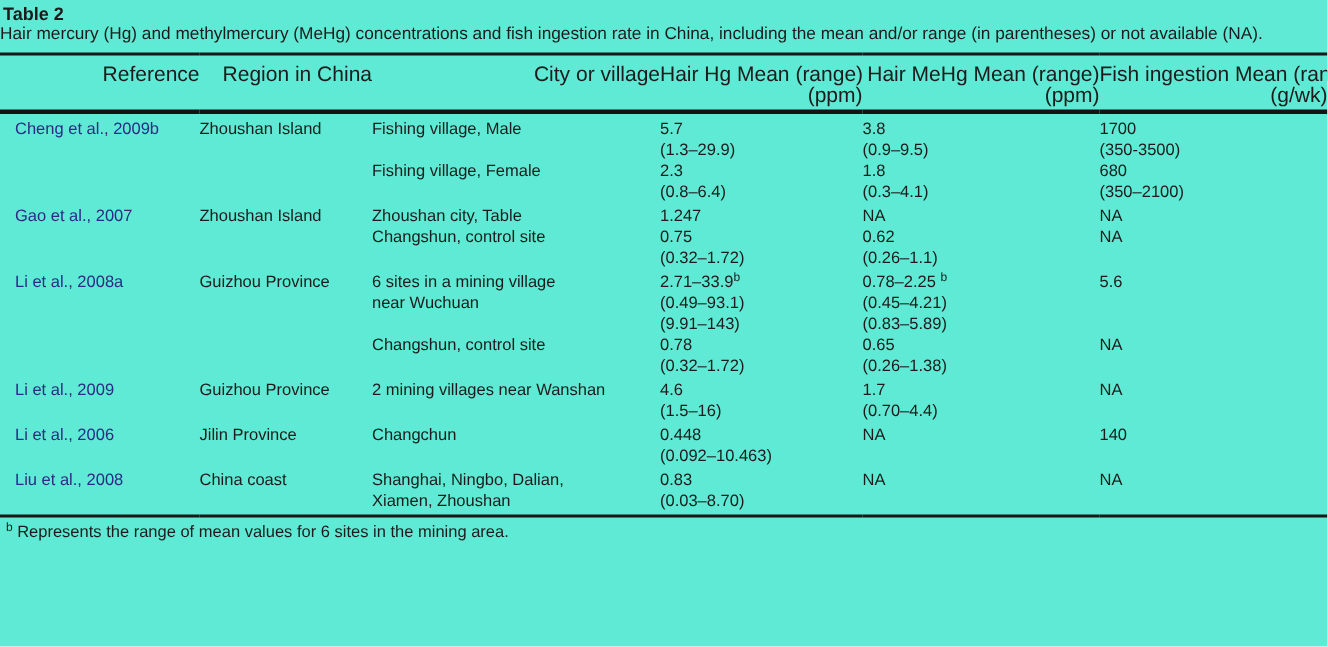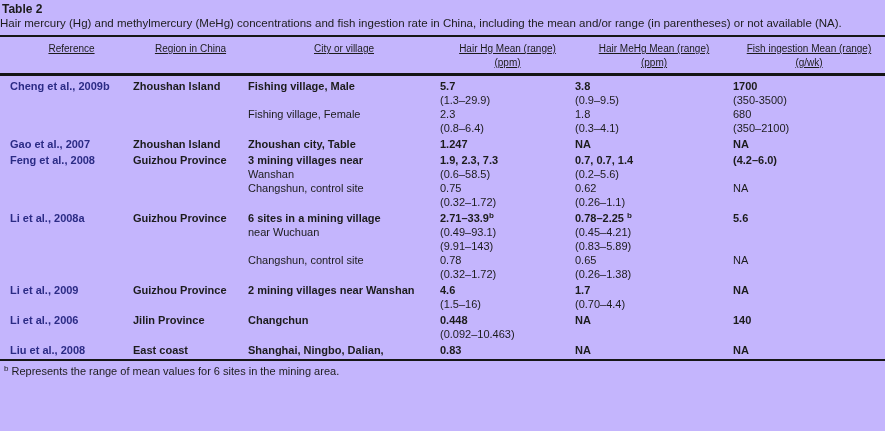--- a/index.html
+++ b/index.html
@@ -1,20 +1,20 @@
 <!DOCTYPE html>
 <html style="--ref-color: #2b2b85;"><head>
 <meta charset="utf-8">
 <style>
   html, body { margin: 0; padding: 0; background: #ffffff; }
   .page {
     width: 885px;
     height: 431px;
     box-sizing: border-box;
-    background: #c4b5fd;
+    background: #5eead4;
     font-family: "Liberation Sans", "DejaVu Sans", sans-serif;
     color: #1c1c1c;
     padding-top: 2px;
     overflow: hidden;
   }
   .title {
     font-weight: bold;
     font-size: 12px;
     line-height: 14px;
     margin-left: 2px;
@@ -27,39 +27,38 @@
   }
   table.data-table {
     border-collapse: collapse;
     table-layout: fixed;
     width: 885px;
     margin-top: 4px;
     border-top: 2px solid #161616;
     border-bottom: 2px solid #161616;
   }
   thead th {
-    text-align: center;
+    text-align: right;
     font-weight: normal;
-    font-size: 10px;
+    font-size: 14px;
     line-height: 14px;
     vertical-align: top;
     padding: 5px 0 3px 0;
     white-space: nowrap;
     border-bottom: 3px solid #141414;
-    text-decoration: underline;
   }
   tbody td {
     font-size: 11px;
     line-height: 14px;
     vertical-align: top;
     padding: 0;
     white-space: nowrap;
     overflow: visible;
   }
-  tbody tr.group-start td { padding-top: 2px; font-weight: bold; }
+  tbody tr.group-start td { padding-top: 2px; }
   tbody tr:first-child td { padding-top: 3px; }
   td:first-child, th:first-child { padding-left: 10px; }
   tbody tr:last-child td { padding-bottom: 2px; }
   .ref-link { color: var(--ref-color, #2b2b85); cursor: pointer; }
   sup {
     font-size: 8px;
     line-height: 0;
     vertical-align: baseline;
     position: relative;
     top: -4px;
@@ -148,36 +147,20 @@
           <td>(350–2100)</td>
         </tr>
         <tr class="group-start">
           <td><span class="ref-link">Gao et al., 2007</span></td>
           <td>Zhoushan Island</td>
           <td>Zhoushan city, Table</td>
           <td>1.247</td>
           <td>NA</td>
           <td>NA</td>
         </tr>
-        <tr class="group-start">
-          <td><span class="ref-link">Feng et al., 2008</span></td>
-          <td>Guizhou Province</td>
-          <td>3 mining villages near</td>
-          <td>1.9, 2.3, 7.3</td>
-          <td>0.7, 0.7, 1.4</td>
-          <td>(4.2–6.0)</td>
-        </tr>
-        <tr>
-          <td></td>
-          <td></td>
-          <td>Wanshan</td>
-          <td>(0.6–58.5)</td>
-          <td>(0.2–5.6)</td>
-          <td></td>
-        </tr>
         <tr>
           <td></td>
           <td></td>
           <td>Changshun, control site</td>
           <td>0.75</td>
           <td>0.62</td>
           <td>NA</td>
         </tr>
         <tr>
           <td></td>
@@ -254,25 +237,33 @@
         <tr>
           <td></td>
           <td></td>
           <td></td>
           <td>(0.092–10.463)</td>
           <td></td>
           <td></td>
         </tr>
         <tr class="group-start">
           <td><span class="ref-link">Liu et al., 2008</span></td>
-          <td>East coast</td>
+          <td>China coast</td>
           <td>Shanghai, Ningbo, Dalian,</td>
           <td>0.83</td>
           <td>NA</td>
           <td>NA</td>
+        </tr>
+        <tr>
+          <td></td>
+          <td></td>
+          <td>Xiamen, Zhoushan</td>
+          <td>(0.03–8.70)</td>
+          <td></td>
+          <td></td>
         </tr>
       </tbody>
   </table>
 
   <div class="footnotes">
     <div class="footnote"><sup class="fn-marker">b</sup><span>Represents the range of mean values for 6 sites in the mining area.</span></div>
   </div>
 </div>
 
 </body></html>

